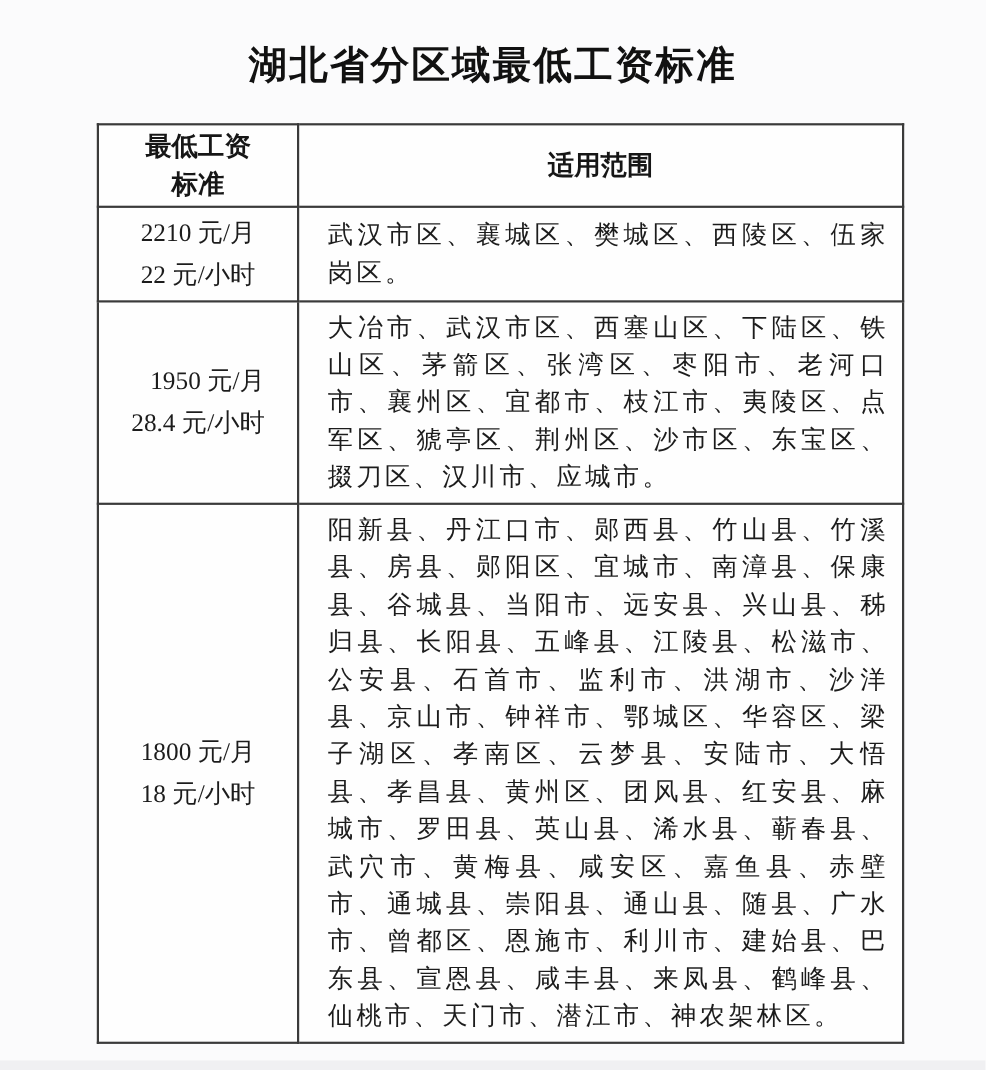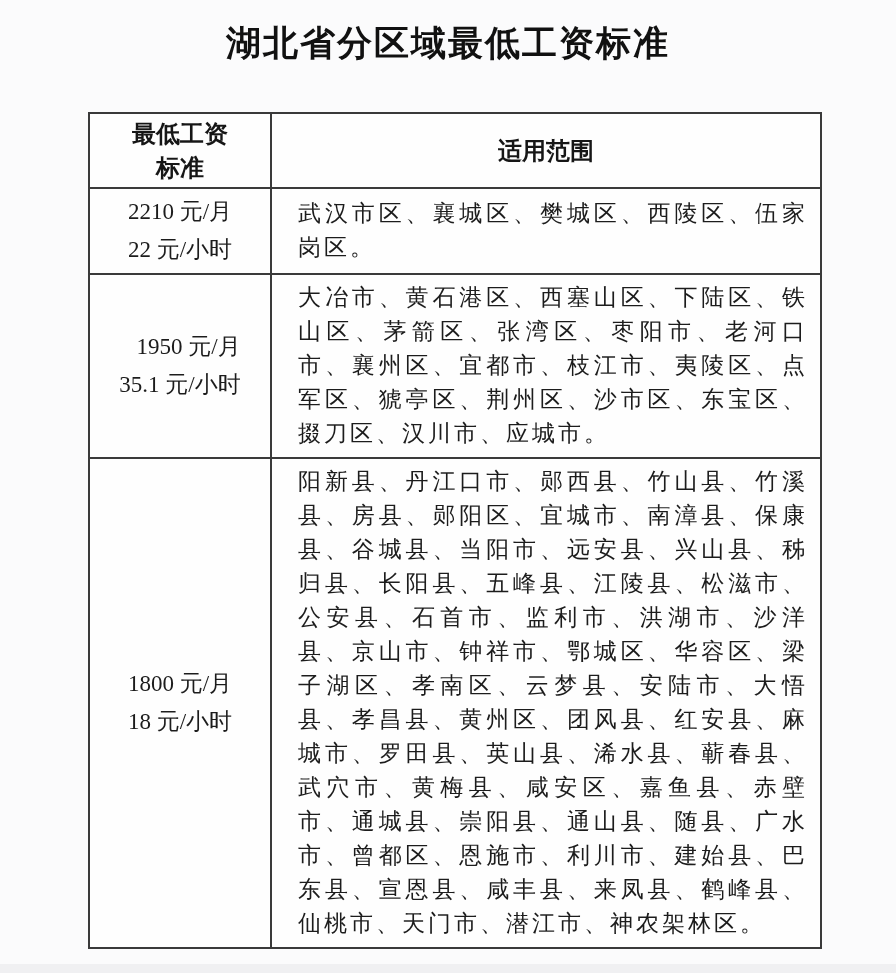--- a/index.html
+++ b/index.html
@@ -9,21 +9,21 @@
   body {
     width: 896px;
     height: 973px;
     position: relative;
     overflow: hidden;
     background: #fbfbfc;
     color: #1c1c1c;
     font-family: "Liberation Serif", "DejaVu Serif", serif;
   }
   .page-title {
-    margin: 0;
+    margin: 16px;
     padding-top: 20px;
     text-align: center;
     font-size: 35px;
     font-weight: bold;
     letter-spacing: 2px;
     color: #111;
     font-family: "Liberation Serif", "DejaVu Serif", serif;
   }
   table.wage-table {
     position: absolute;
@@ -115,24 +115,24 @@
           <div class="wage-line">2210 元/月</div>
           <div class="wage-line">22 元/小时</div>
         </div>
       </td>
       <td class="scope-cell">武汉市区、襄城区、樊城区、西陵区、伍家岗区。</td>
     </tr>
     <tr>
       <td class="wage-cell">
         <div class="wage-block">
           <div class="wage-line">1950 元/月</div>
-          <div class="wage-line">35.1 元/小时</div>
+          <div class="wage-line">28.4 元/小时</div>
         </div>
       </td>
-      <td class="scope-cell">大冶市、黄石港区、西塞山区、下陆区、铁山区、茅箭区、张湾区、枣阳市、老河口市、襄州区、宜都市、枝江市、夷陵区、点军区、猇亭区、荆州区、沙市区、东宝区、掇刀区、汉川市、应城市。</td>
+      <td class="scope-cell">大冶市、武汉市区、西塞山区、下陆区、铁山区、茅箭区、张湾区、枣阳市、老河口市、襄州区、宜都市、枝江市、夷陵区、点军区、猇亭区、荆州区、沙市区、东宝区、掇刀区、汉川市、应城市。</td>
     </tr>
     <tr>
       <td class="wage-cell">
         <div class="wage-block">
           <div class="wage-line">1800 元/月</div>
           <div class="wage-line">18 元/小时</div>
         </div>
       </td>
       <td class="scope-cell">阳新县、丹江口市、郧西县、竹山县、竹溪县、房县、郧阳区、宜城市、南漳县、保康县、谷城县、当阳市、远安县、兴山县、秭归县、长阳县、五峰县、江陵县、松滋市、公安县、石首市、监利市、洪湖市、沙洋县、京山市、钟祥市、鄂城区、华容区、梁子湖区、孝南区、云梦县、安陆市、大悟县、孝昌县、黄州区、团风县、红安县、麻城市、罗田县、英山县、浠水县、蕲春县、武穴市、黄梅县、咸安区、嘉鱼县、赤壁市、通城县、崇阳县、通山县、随县、广水市、曾都区、恩施市、利川市、建始县、巴东县、宣恩县、咸丰县、来凤县、鹤峰县、仙桃市、天门市、潜江市、神农架林区。</td>
     </tr>

